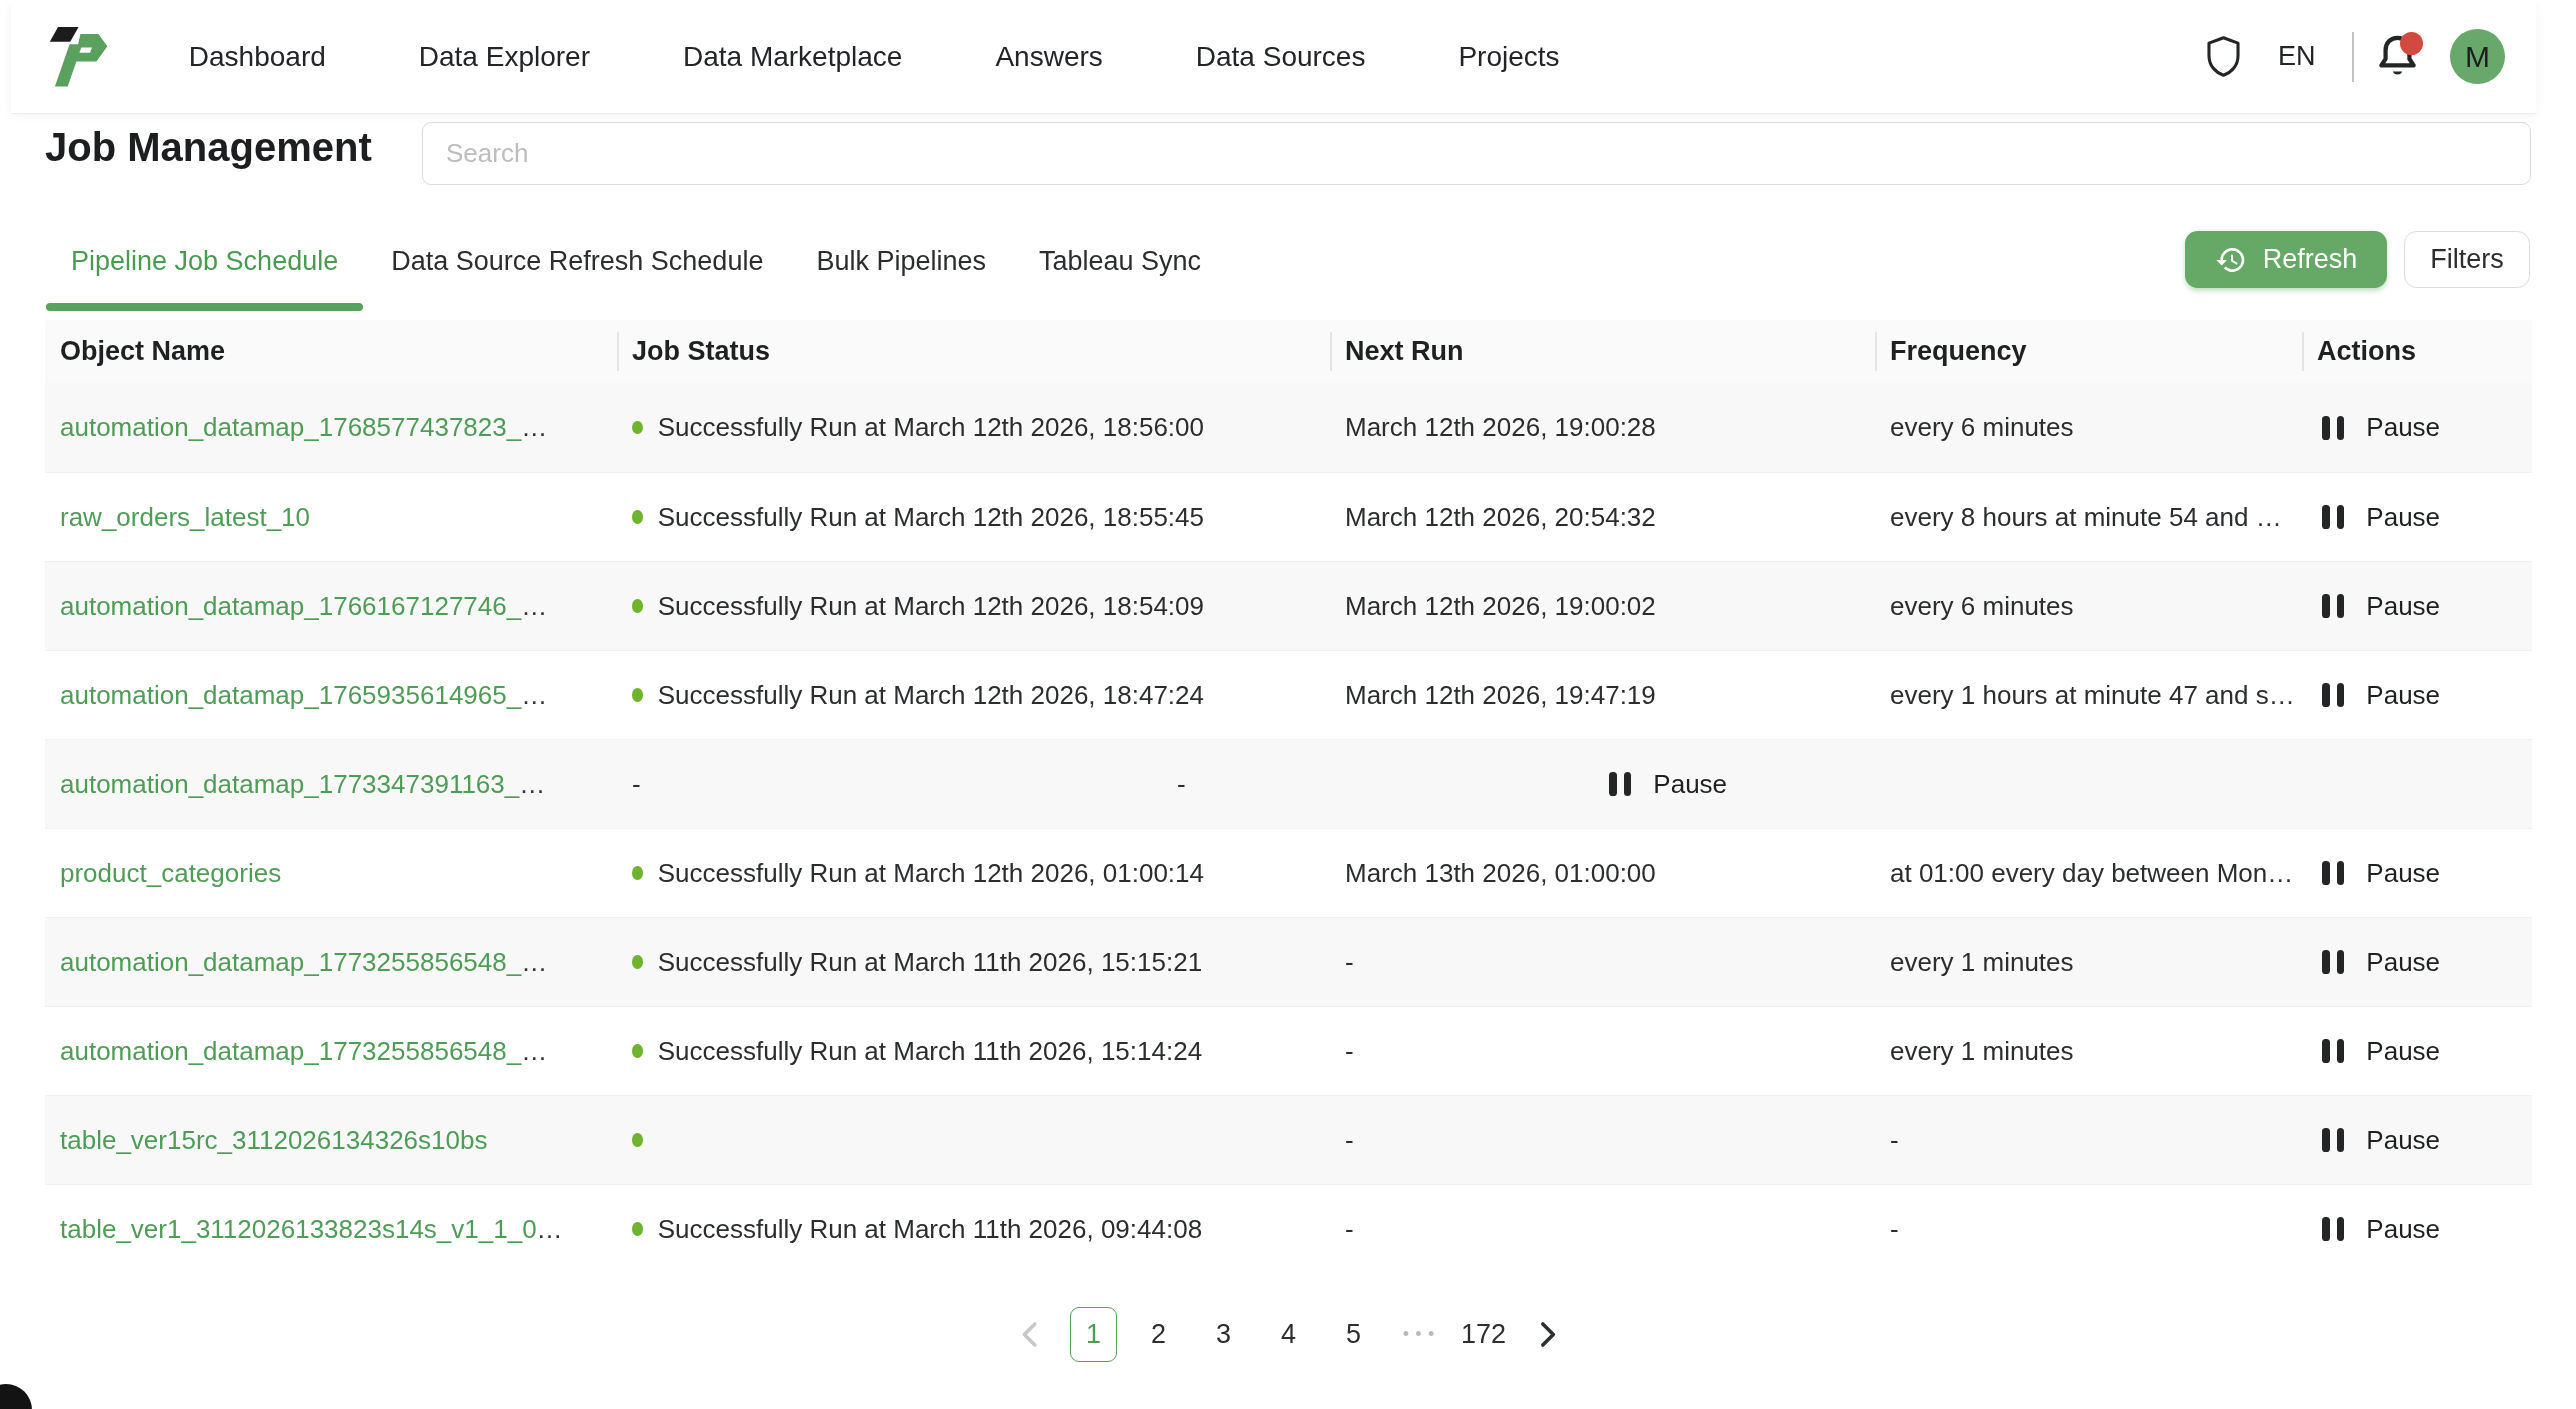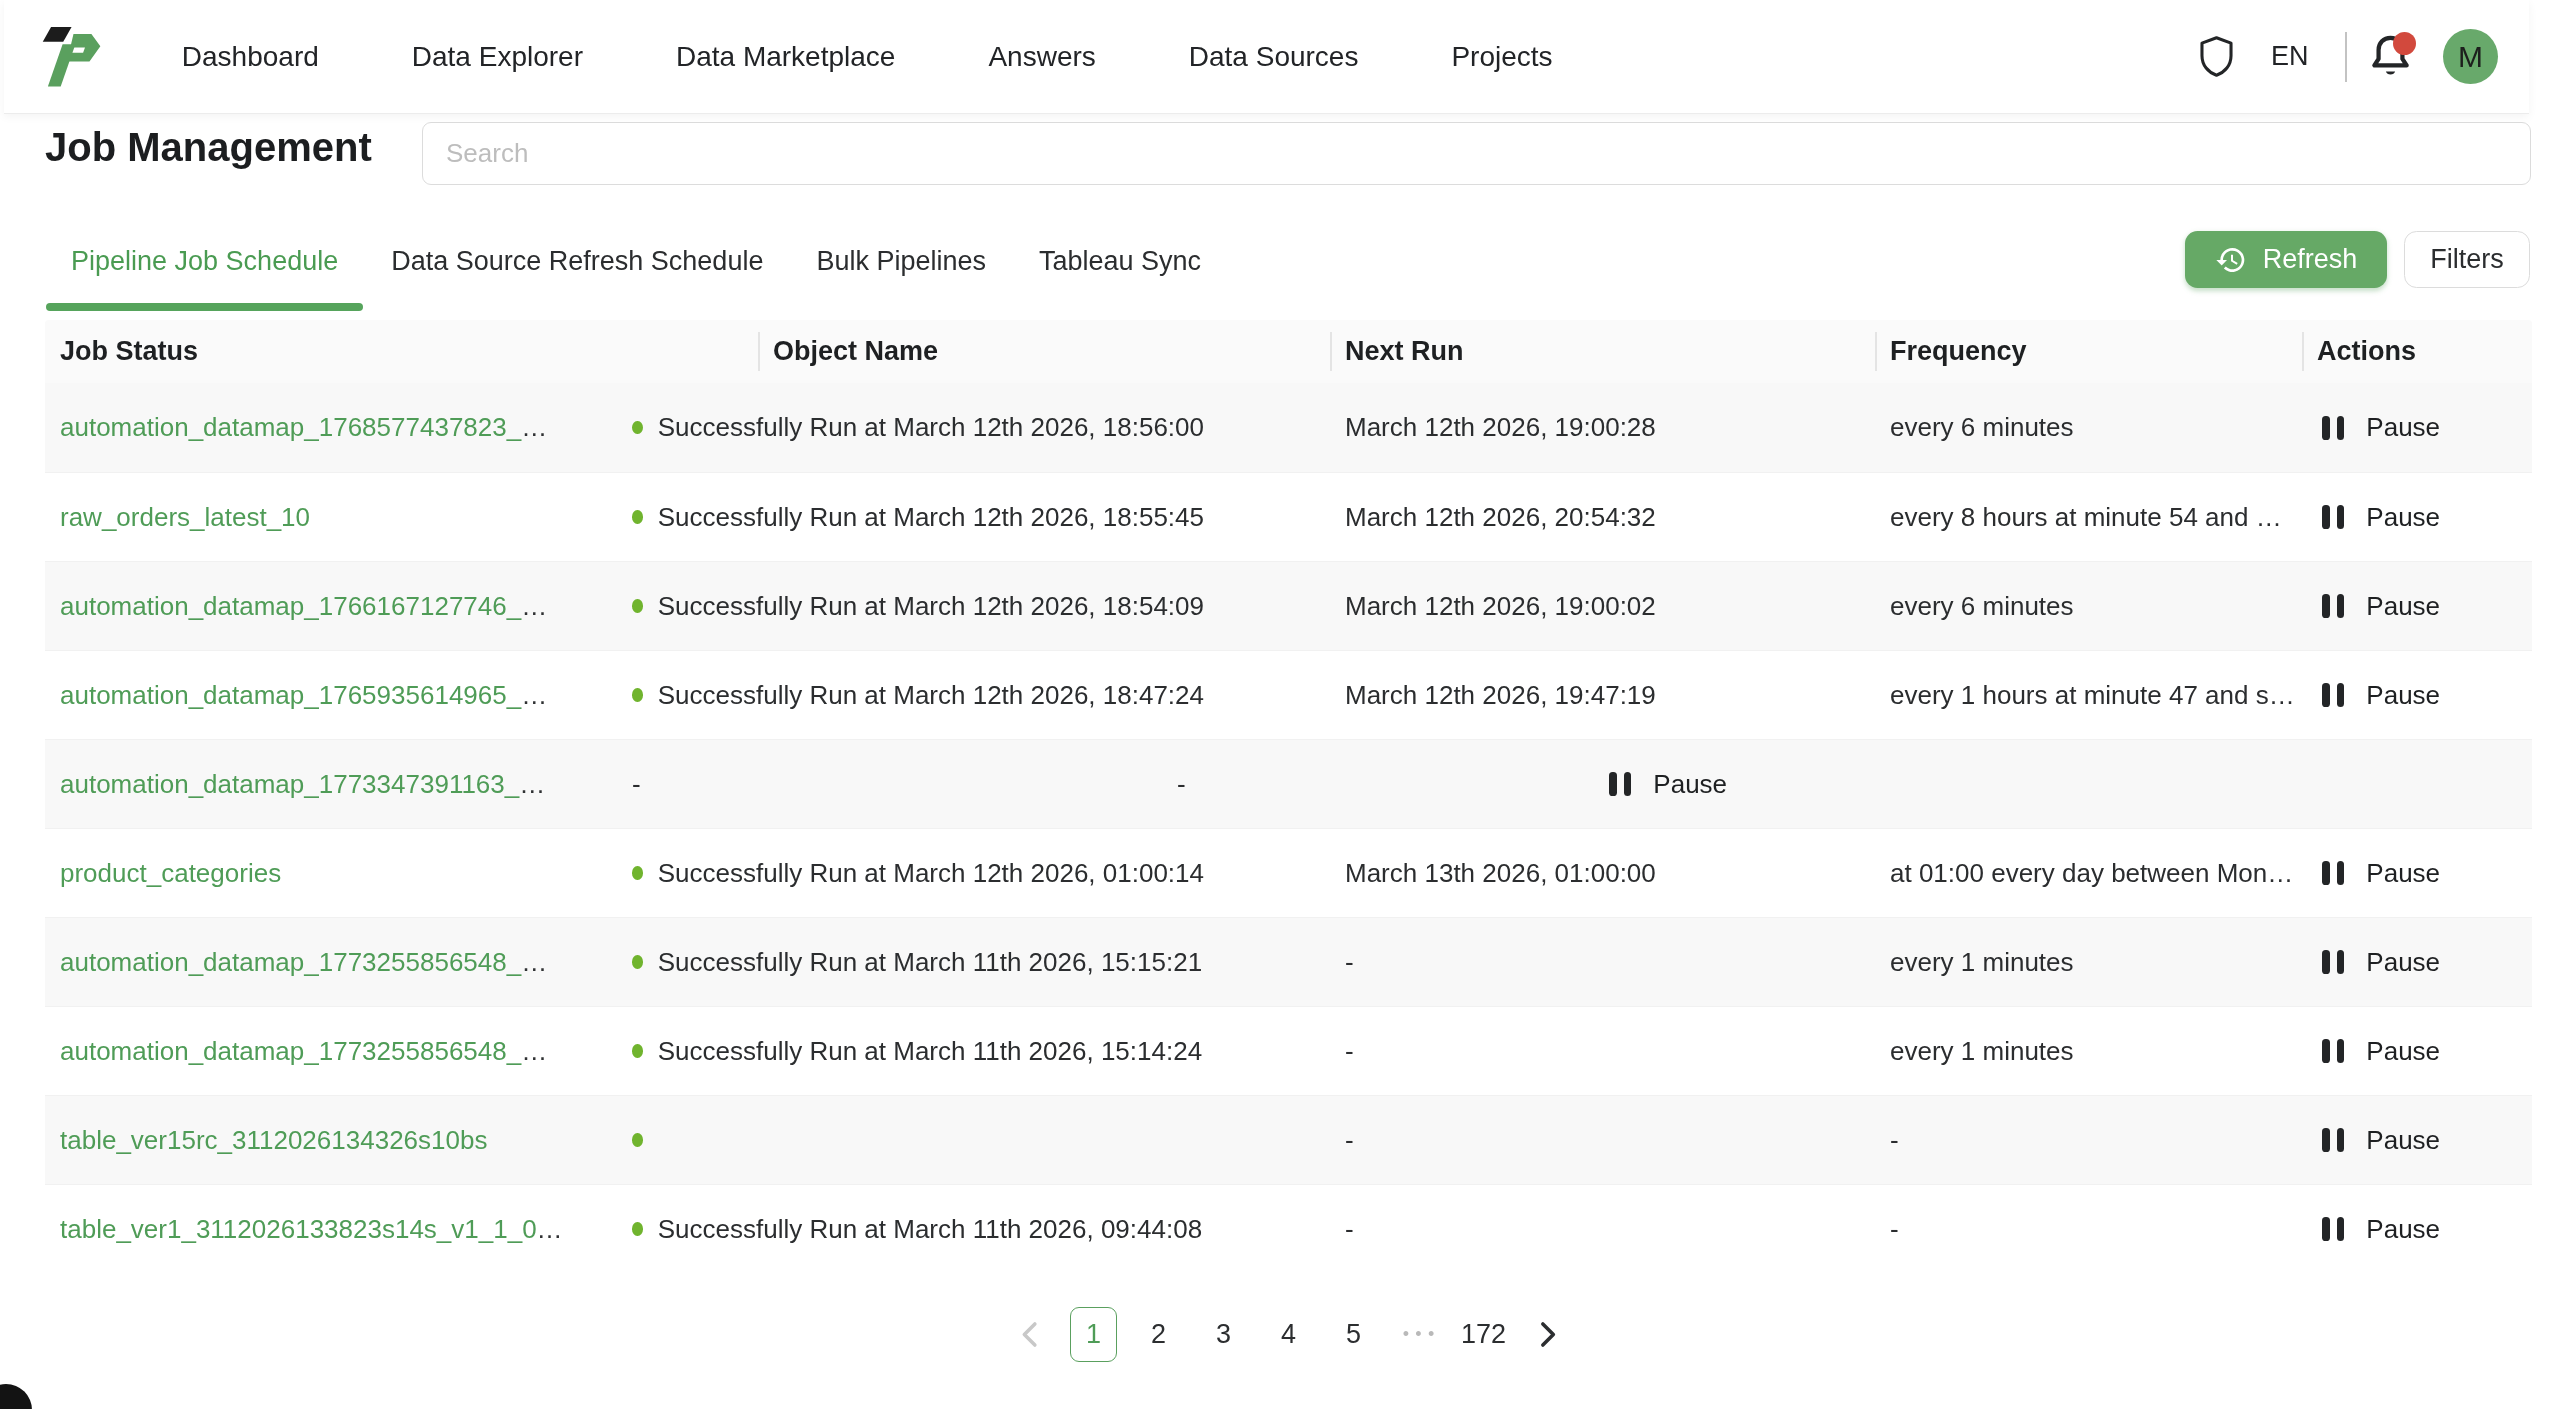--- a/index.html
+++ b/index.html
@@ -1,18 +1,18 @@
 <!DOCTYPE html>
 <html style="font-size:14.3px"><head>
 <meta charset="utf-8">
 <style>
   * { margin:0; padding:0; box-sizing:border-box; }
   html,body { width:2576px; height:1410px; overflow:hidden; background:#fff;
     font-family:"Liberation Sans","DejaVu Sans",sans-serif; color:#26282b; }
-  .navbar { position:absolute; top:0; left:4px; width:2525px; height:114px; background:#fff;
+  .navbar { position:absolute; top:0; left:11px; width:2525px; height:114px; background:#fff;
     display:flex; align-items:center; padding:0 31px; border-bottom:0.9px solid #ececec;
     box-shadow:0 2.7px 9px rgba(0,0,0,.05); z-index:5; }
   .logo { width:64px; height:77px; margin-left:1.8px; flex:0 0 auto; cursor:pointer; }
   .nav-items { display:flex; gap:93px; margin-left:81px; font-size:28px; }
   .nav-item { color:#222427; text-decoration:none; cursor:pointer; white-space:nowrap; }
   .nav-right { margin-left:auto; display:flex; align-items:center; }
   .icon-btn { background:none; border:none; cursor:pointer; display:flex; align-items:center; }
   .lang { font-size:27px; color:#222427; margin-left:34px; cursor:pointer; }
   .vdivider { width:2.7px; height:50px; background:#c3c3c3; margin:0 19.7px 0 36px; }
   .bell-wrap { position:relative; width:47px; height:50px; }
@@ -123,22 +123,22 @@
 <button class="refresh-btn">
   <svg width="32" height="32" viewBox="0 0 24 24" fill="#ffffff">
     <path d="M13 3a9 9 0 0 0-9 9H1l3.9 3.9.07.14L9 12H6a7 7 0 1 1 2.05 4.95l-1.42 1.42A9 9 0 1 0 13 3zm-1 5v5l4.25 2.52.77-1.28-3.52-2.09V8z"></path>
   </svg>
   <span>Refresh</span>
 </button>
 <button class="filters-btn">Filters</button>
 
 <div class="table">
   <div class="thead">
+    <div class="th c-obj">Object Name</div>
     <div class="th c-status">Job Status</div>
-    <div class="th c-obj">Object Name</div>
     <div class="th c-next">Next Run</div>
     <div class="th c-freq">Frequency</div>
     <div class="th c-act">Actions</div>
   </div>
 
   <div class="tr">
     <div class="td c-obj">
         <a class="obj-link"><span>automation_datamap_1768577437823_</span><span class="ellip">…</span></a>
       </div>
     <div class="td c-status">

